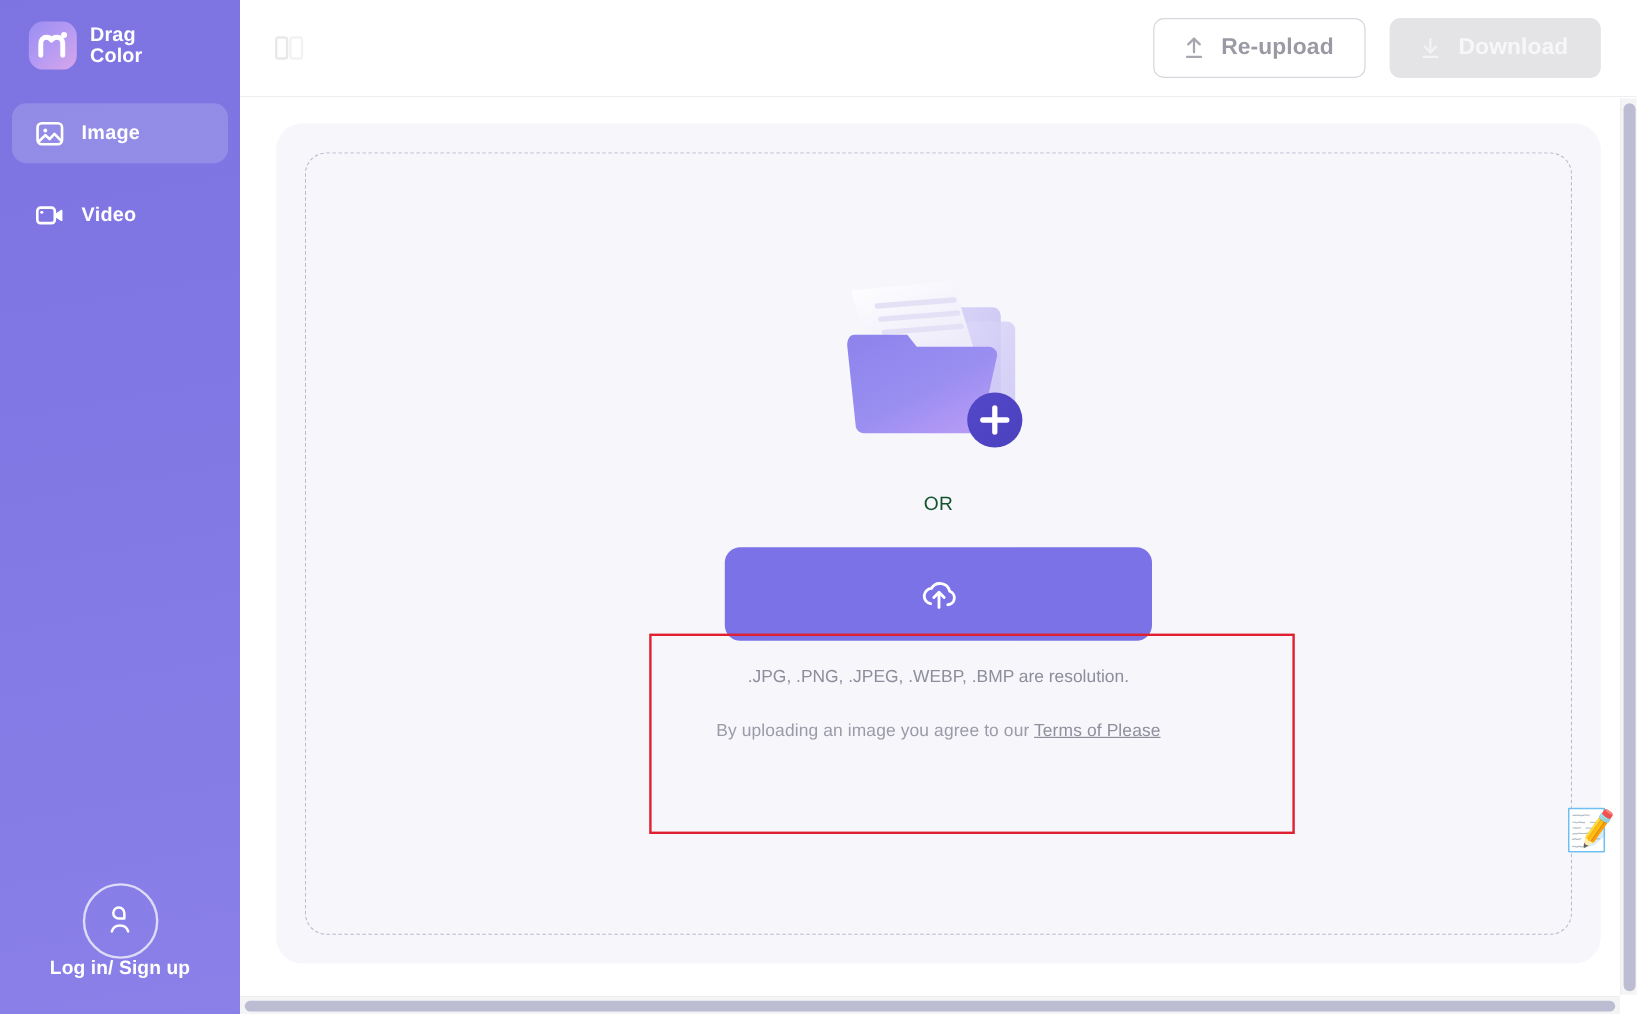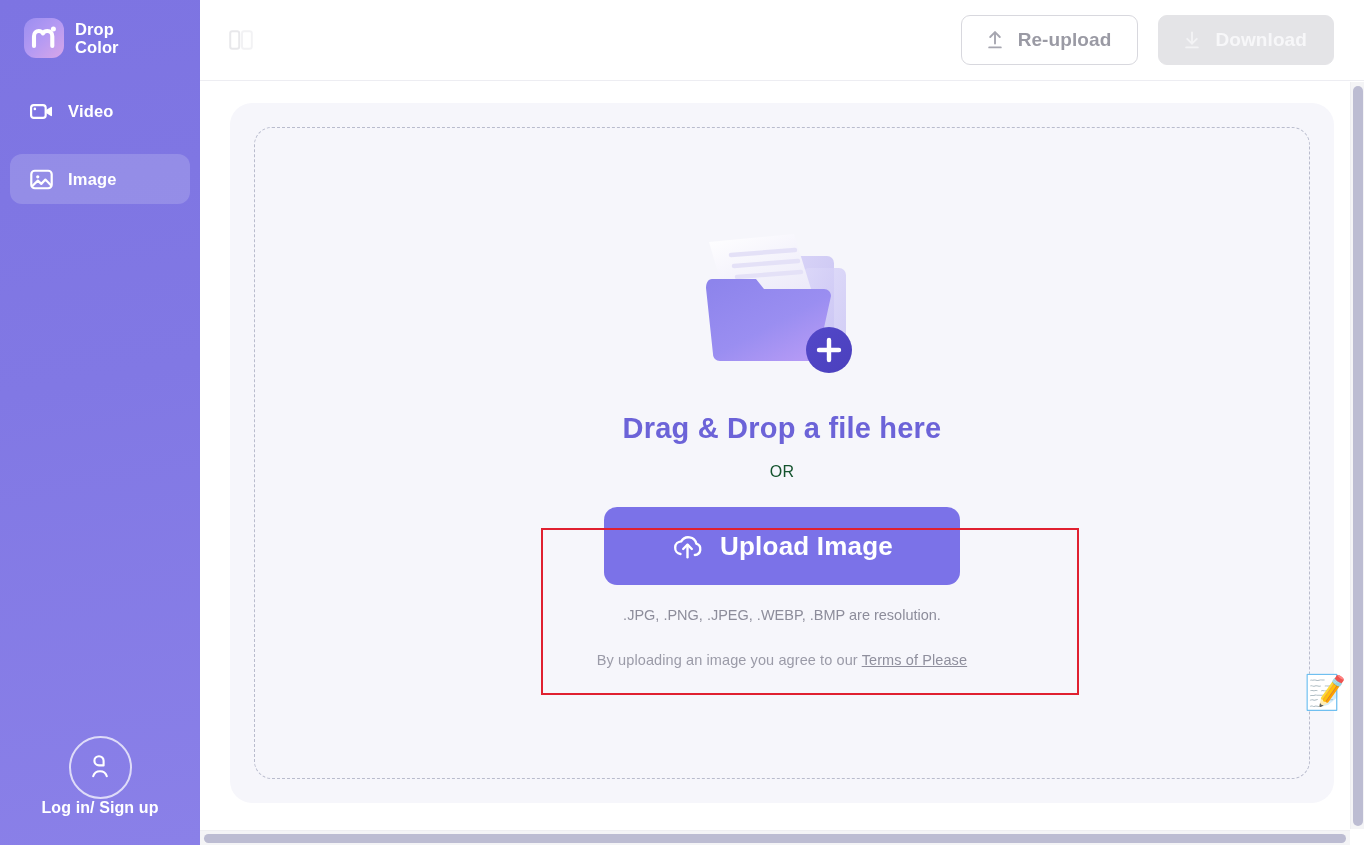--- a/index.html
+++ b/index.html
@@ -365,46 +365,46 @@
 
   <aside class="sidebar">
 
     <div class="brand">
       <div class="brand-mark">
         <svg width="26" height="24" viewBox="0 0 26 24" fill="none">
           <path d="M3 20V10.2C3 7.0 5.1 5.0 7.8 5.0c2.0 0 3.4 1.0 4.1 2.4C12.7 6.0 14.3 5.0 16.4 5.0c2.9 0 4.9 2.0 4.9 5.3V20" stroke="#ffffff" stroke-width="4.1" stroke-linecap="round" stroke-linejoin="round"></path>
           <circle cx="22.4" cy="3.1" r="2.5" fill="#ffffff"></circle>
         </svg>
       </div>
-      <div class="brand-name">Drop
+      <div class="brand-name">Drag
 Color</div>
     </div>
 
     <nav class="nav">
+
+      <div class="nav-item active">
+        <span class="nav-icon">
+          <svg width="25" height="25" viewBox="0 0 24 24" fill="none">
+            <rect x="2.2" y="3.6" width="19.6" height="16.8" rx="3.4" stroke="#ffffff" stroke-width="2.1"></rect>
+            <circle cx="8.4" cy="9.4" r="1.55" fill="#ffffff"></circle>
+            <path d="M3.2 18.2l5.3-5.1 3.3 3.1 3.9-4.1 5.1 5.2" stroke="#ffffff" stroke-width="2.1" stroke-linecap="round" stroke-linejoin="round"></path>
+          </svg>
+        </span>
+        <span class="nav-label">Image</span>
+      </div>
 
       <div class="nav-item">
         <span class="nav-icon">
           <svg width="25" height="25" viewBox="0 0 24 24" fill="none">
             <rect x="2.0" y="5.8" width="14.0" height="12.4" rx="2.6" stroke="#ffffff" stroke-width="2.1"></rect>
             <circle cx="5.6" cy="9.5" r="1.25" fill="#ffffff"></circle>
             <path d="M16.4 10.6l4.6-3.0c.5-.35 1.1.03 1.1.62v7.56c0 .6-.6.97-1.1.62l-4.6-3.0z" fill="#ffffff"></path>
           </svg>
         </span>
         <span class="nav-label">Video</span>
-      </div>
-
-      <div class="nav-item active">
-        <span class="nav-icon">
-          <svg width="25" height="25" viewBox="0 0 24 24" fill="none">
-            <rect x="2.2" y="3.6" width="19.6" height="16.8" rx="3.4" stroke="#ffffff" stroke-width="2.1"></rect>
-            <circle cx="8.4" cy="9.4" r="1.55" fill="#ffffff"></circle>
-            <path d="M3.2 18.2l5.3-5.1 3.3 3.1 3.9-4.1 5.1 5.2" stroke="#ffffff" stroke-width="2.1" stroke-linecap="round" stroke-linejoin="round"></path>
-          </svg>
-        </span>
-        <span class="nav-label">Image</span>
       </div>
 
     </nav>
 
     <div class="account">
       <div class="avatar">
         <svg width="32" height="32" viewBox="0 0 32 32" fill="none">
           <path d="M19.6 8.8a4.6 4.6 0 1 0-4.6 4.6h4.6V8.8z" stroke="#ffffff" stroke-width="2.1" stroke-linejoin="round"></path>
           <path d="M9.2 24.2c.9-3.2 3.5-5.0 6.8-5.0s5.9 1.8 6.8 5.0" stroke="#ffffff" stroke-width="2.1" stroke-linecap="round"></path>
         </svg>
@@ -493,32 +493,30 @@
               <path d="M36 38 L100 33" stroke="#e4e1f7" stroke-width="4.4" stroke-linecap="round"></path>
               <path d="M39 49 L103 44" stroke="#e4e1f7" stroke-width="4.4" stroke-linecap="round"></path>
 
               <path d="M14 51 L58 51 L66 61 L126 61 C130 61 133 64 133 68 L120 127 C119 131 116 133 112 133 L22 133 C18 133 15 130 15 126 L8 60 C8 55 10 51 14 51 Z" fill="url(#gFolder)"></path>
 
               <circle cx="131" cy="122" r="23" fill="url(#gBadge)"></circle>
               <path d="M131 112v20M121 122h20" stroke="#ffffff" stroke-width="4.4" stroke-linecap="round"></path>
             </svg>
           </div>
 
-          <div class="headline">Drag &amp; Drop a file here</div>
           <div class="or-text">OR</div>
 
           <div class="upload-btn">
             <span>
               <svg width="33" height="33" viewBox="0 0 32 32" fill="none">
                 <path d="M9.2 23.3A6.2 6.2 0 0 1 9.9 11a8.0 8.0 0 0 1 14.7 2.3 5.6 5.6 0 0 1-1.5 10.9" stroke="#ffffff" stroke-width="2.3" stroke-linecap="round" stroke-linejoin="round"></path>
                 <path d="M16 26.4V14.4" stroke="#ffffff" stroke-width="2.3" stroke-linecap="round"></path>
                 <path d="M11.8 18.4L16 14.2l4.2 4.2" stroke="#ffffff" stroke-width="2.3" stroke-linecap="round" stroke-linejoin="round"></path>
               </svg>
             </span>
-            <span>Upload Image</span>
           </div>
 
           <div class="hint">
             <span class="hint-line">.JPG, .PNG, .JPEG, .WEBP, .BMP are resolution.</span>
           </div>
 
           <div class="terms">
             <span>By uploading an image you agree to our </span><a>Terms of Please</a>
           </div>
 

